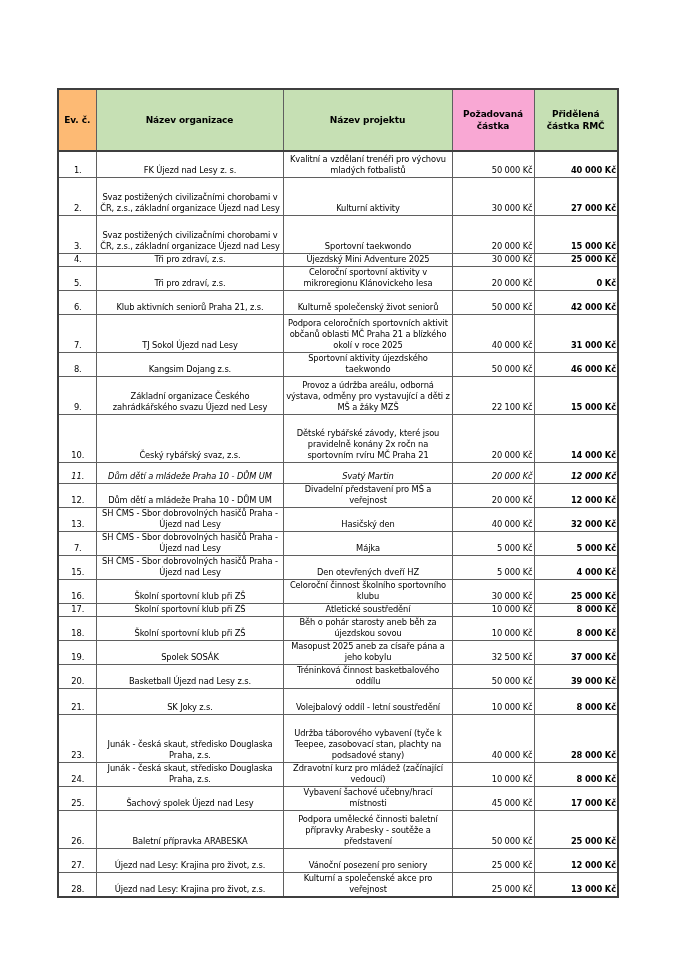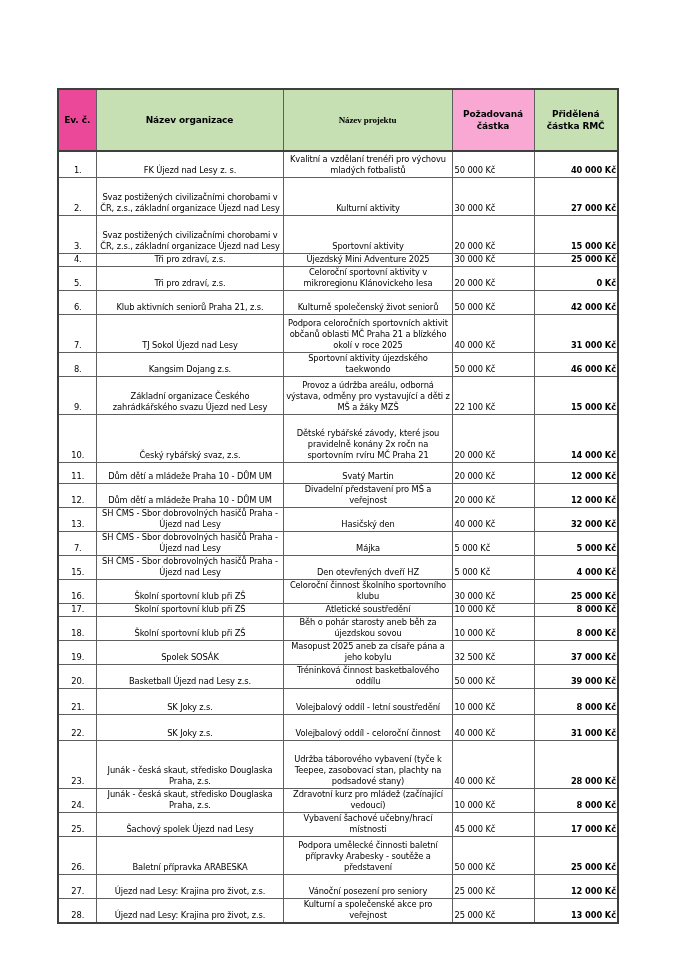--- a/index.html
+++ b/index.html
@@ -43,40 +43,40 @@
     height: 56px;
     padding: 2px;
     border-bottom: 2px solid #3f3f3f;
   }
   table.grants td {
     vertical-align: bottom;
     padding: 0 1px 1px 2px;
   }
   td.col-ev { text-align: center; padding-right: 4px; }
   td.col-org, td.col-project { text-align: center; }
-  td.col-requested { text-align: left; padding-right: 3px; }
+  td.col-requested { text-align: right; padding-right: 3px; }
   td.col-allocated { text-align: right; padding-right: 3px; font-weight: bold; }
 </style>
 </head>
 <body>
 
 <div class="page">
   <table class="grants">
     <colgroup>
       <col style="width:38px">
       <col style="width:187px">
       <col style="width:169px">
       <col style="width:82px">
       <col style="width:84px">
     </colgroup>
     <thead>
       <tr>
-        <th style="background: #ec4899; margin-top: 45px;">Ev. č.</th>
+        <th style="background: #fdba74; margin-top: 45px;">Ev. č.</th>
         <th style="background: rgb(198, 224, 180); margin-left: 24px;">Název organizace</th>
-        <th style="background: rgb(198, 224, 180); font-family: Liberation Serif, serif;">Název projektu</th>
+        <th style="background: rgb(198, 224, 180);">Název projektu</th>
         <th style="background: #f9a8d4;">Požadovaná částka</th>
         <th style="background: rgb(198, 224, 180);">Přidělená částka RMČ</th>
       </tr>
     </thead>
     <tbody>
         <tr style="height: 26px;">
           <td class="col-ev">1.</td>
           <td class="col-org">FK Újezd nad Lesy z. s.</td>
           <td class="col-project">Kvalitní a vzdělaní trenéři pro výchovu mladých fotbalistů</td>
           <td class="col-requested">50 000 Kč</td>
@@ -85,21 +85,21 @@
         <tr style="height: 38px;">
           <td class="col-ev">2.</td>
           <td class="col-org">Svaz postižených civilizačními chorobami v ČR, z.s., základní organizace Újezd nad Lesy</td>
           <td class="col-project">Kulturní aktivity</td>
           <td class="col-requested">30 000 Kč</td>
           <td class="col-allocated">27 000 Kč</td>
         </tr>
         <tr style="height: 38px;">
           <td class="col-ev">3.</td>
           <td class="col-org">Svaz postižených civilizačními chorobami v ČR, z.s., základní organizace Újezd nad Lesy</td>
-          <td class="col-project">Sportovní aktivity</td>
+          <td class="col-project">Sportovní taekwondo</td>
           <td class="col-requested">20 000 Kč</td>
           <td class="col-allocated">15 000 Kč</td>
         </tr>
         <tr style="height: 12px;">
           <td class="col-ev">4.</td>
           <td class="col-org">Tři pro zdraví, z.s.</td>
           <td class="col-project">Újezdský Mini Adventure 2025</td>
           <td class="col-requested">30 000 Kč</td>
           <td class="col-allocated">25 000 Kč</td>
         </tr>
@@ -138,21 +138,21 @@
           <td class="col-requested">22 100 Kč</td>
           <td class="col-allocated">15 000 Kč</td>
         </tr>
         <tr style="height: 48px;">
           <td class="col-ev">10.</td>
           <td class="col-org">Český rybářský svaz, z.s.</td>
           <td class="col-project">Dětské rybářské závody, které jsou pravidelně konány 2x ročn na sportovním rvíru MČ Praha 21</td>
           <td class="col-requested">20 000 Kč</td>
           <td class="col-allocated">14 000 Kč</td>
         </tr>
-        <tr style="height: 21px;">
+        <tr style="height: 21px; font-style: italic;">
           <td class="col-ev">11.</td>
           <td class="col-org">Dům dětí a mládeže Praha 10 - DŮM UM</td>
           <td class="col-project">Svatý Martin</td>
           <td class="col-requested">20 000 Kč</td>
           <td class="col-allocated">12 000 Kč</td>
         </tr>
         <tr style="height: 24px;">
           <td class="col-ev">12.</td>
           <td class="col-org">Dům dětí a mládeže Praha 10 - DŮM UM</td>
           <td class="col-project">Divadelní představení pro MŠ a veřejnost</td>
@@ -214,27 +214,20 @@
           <td class="col-project">Tréninková činnost basketbalového oddílu</td>
           <td class="col-requested">50 000 Kč</td>
           <td class="col-allocated">39 000 Kč</td>
         </tr>
         <tr style="height: 26px;">
           <td class="col-ev">21.</td>
           <td class="col-org">SK Joky z.s.</td>
           <td class="col-project">Volejbalový oddíl - letní soustředění</td>
           <td class="col-requested">10 000 Kč</td>
           <td class="col-allocated">8 000 Kč</td>
-        </tr>
-        <tr style="height: 26px;">
-          <td class="col-ev">22.</td>
-          <td class="col-org">SK Joky z.s.</td>
-          <td class="col-project">Volejbalový oddíl - celoroční činnost</td>
-          <td class="col-requested">40 000 Kč</td>
-          <td class="col-allocated">31 000 Kč</td>
         </tr>
         <tr style="height: 48px;">
           <td class="col-ev">23.</td>
           <td class="col-org">Junák - česká skaut, středisko Douglaska Praha, z.s.</td>
           <td class="col-project">Udržba táborového vybavení (tyče k Teepee, zasobovací stan, plachty na podsadové stany)</td>
           <td class="col-requested">40 000 Kč</td>
           <td class="col-allocated">28 000 Kč</td>
         </tr>
         <tr style="height: 24px;">
           <td class="col-ev">24.</td>

